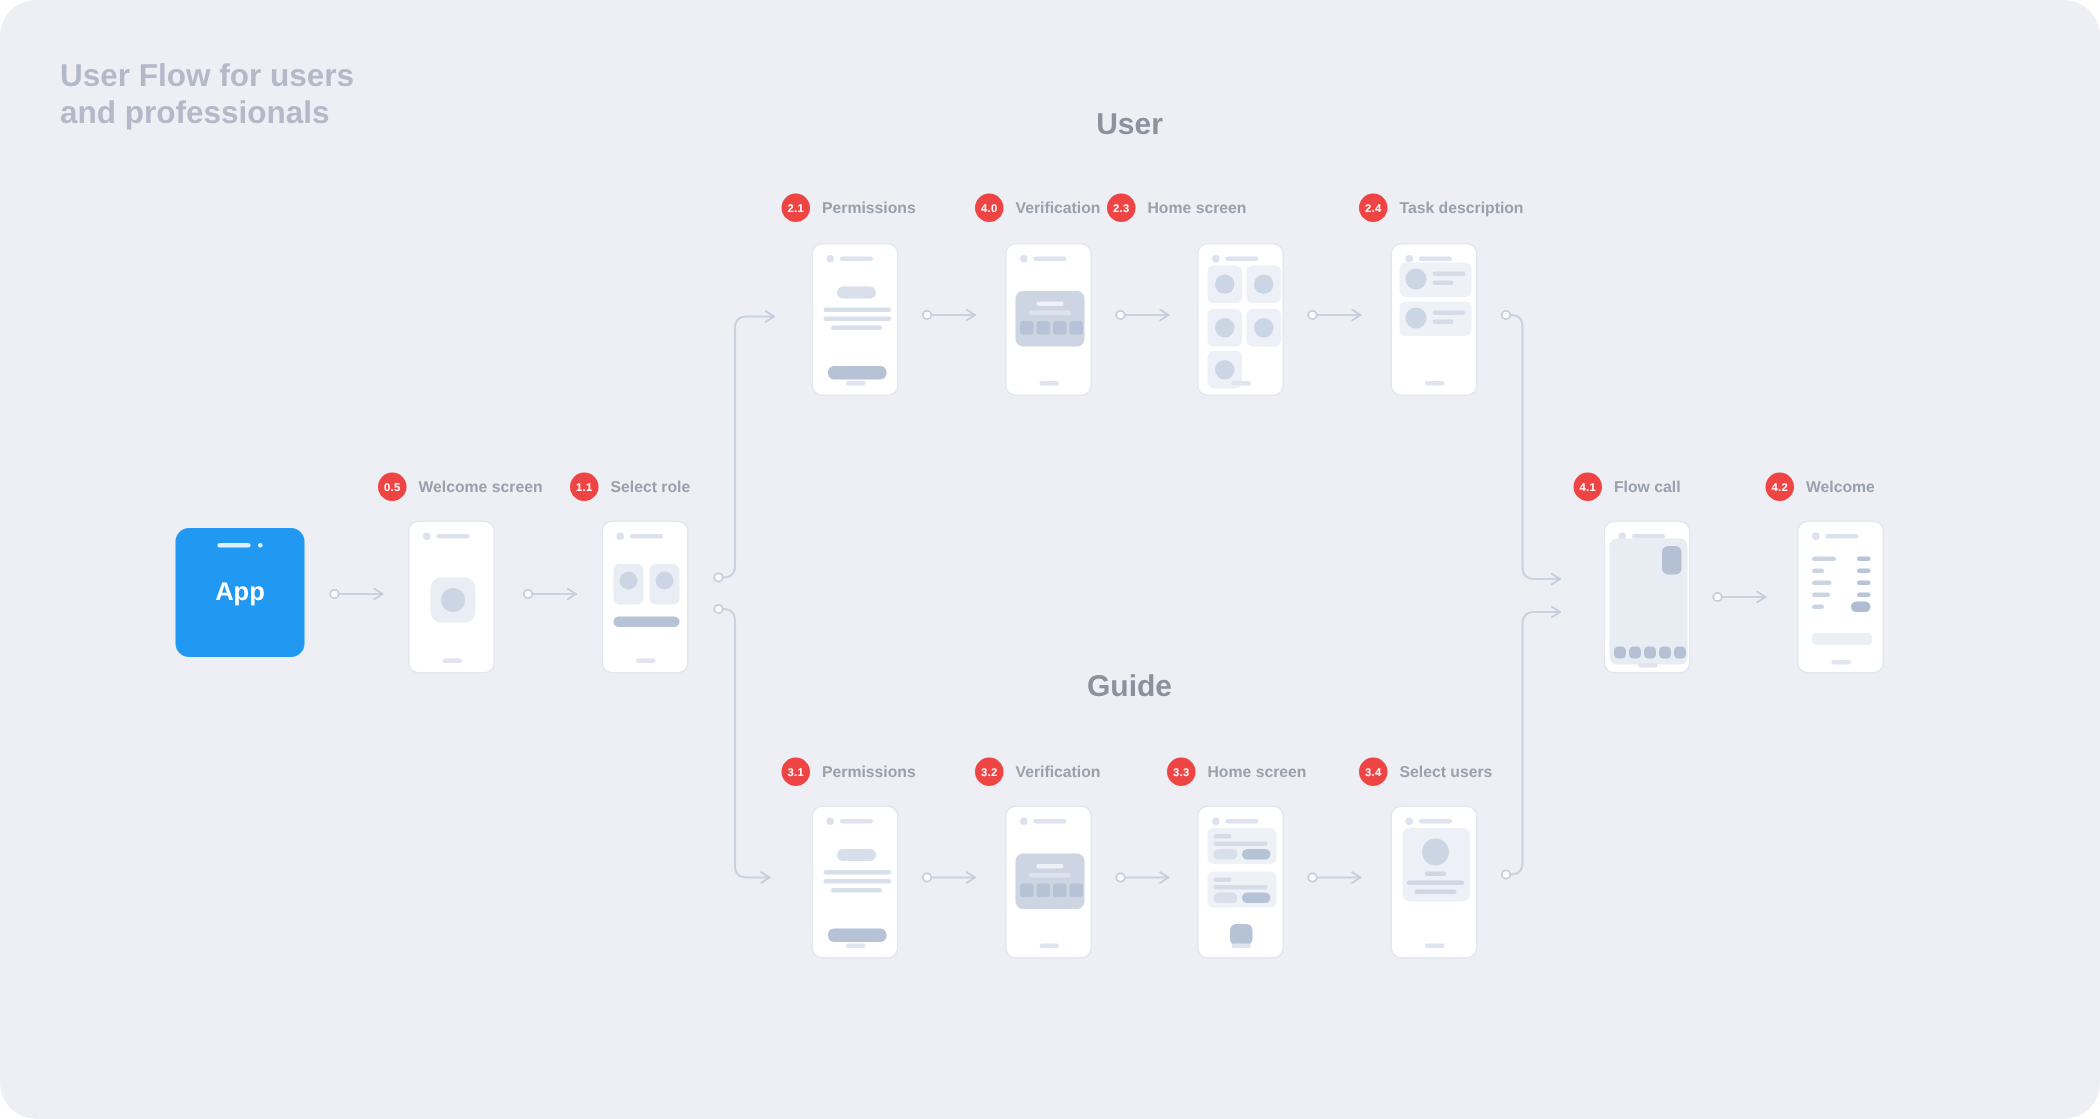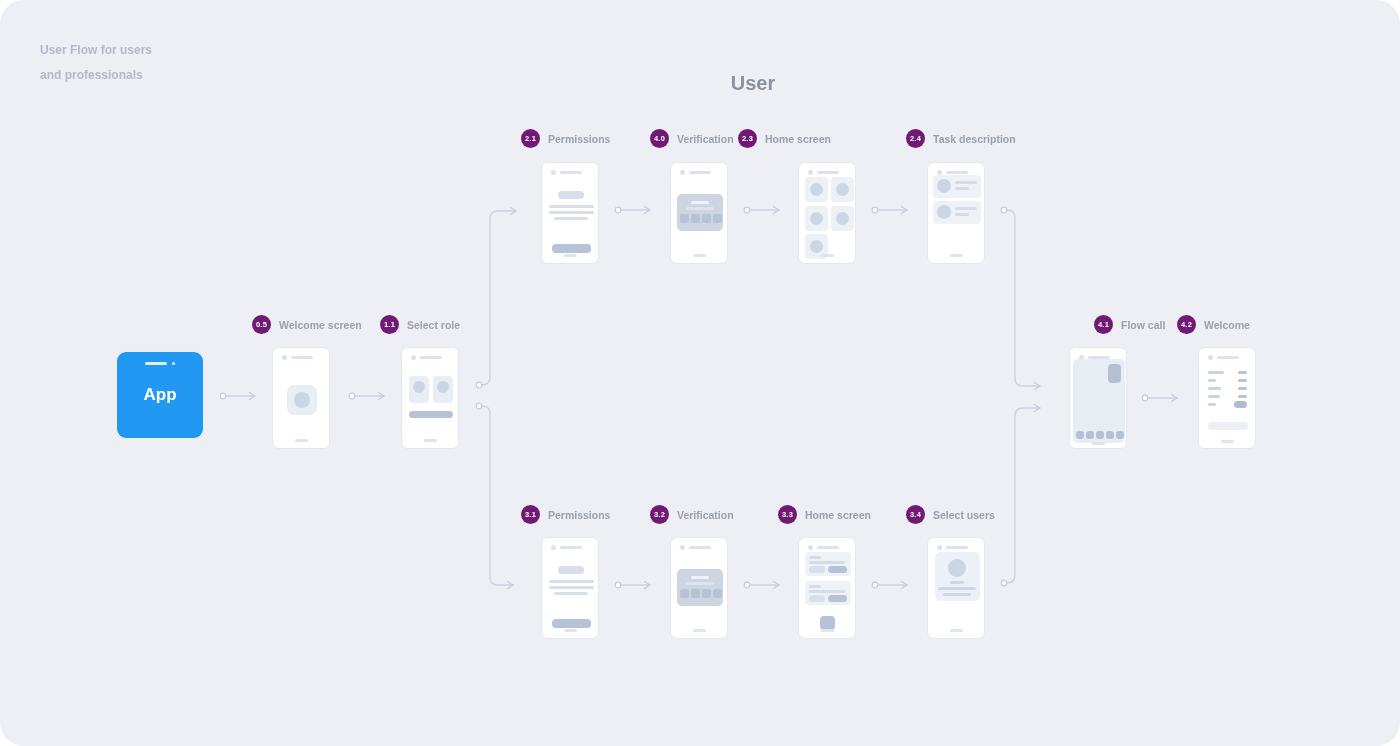--- a/index.html
+++ b/index.html
@@ -3,30 +3,30 @@
 <meta charset="utf-8">
 <style>
   html,body{margin:0;padding:0;background:#ffffff;}
   .canvas{
     position:relative;width:1400px;height:746px;background:#edeff4;
     border-radius:24px;overflow:hidden;
     font-family:"Liberation Sans",sans-serif;
   }
   .page-title{
     position:absolute;left:40px;top:38px;
-    font-size:12px;font-weight:bold;line-height:25px;color:#b4b8c9;
+    font-size:21px;font-weight:bold;line-height:25px;color:#b4b8c9;
     white-space:pre-line;
   }
   .section-heading{
     position:absolute;width:200px;text-align:center;
     font-size:20px;font-weight:bold;color:#8b919d;
   }
   .node-head{position:absolute;display:flex;align-items:center;gap:8px;height:19px;}
   .badge{
-    width:19px;height:19px;border-radius:50%;background:#701a75;color:#fff;
+    width:19px;height:19px;border-radius:50%;background:#ef4444;color:#fff;
     font-size:7.5px;font-weight:bold;display:flex;align-items:center;justify-content:center;
     flex:0 0 auto;letter-spacing:.2px;
   }
   .node-label{font-size:10.5px;font-weight:bold;color:#9aa0ac;white-space:nowrap;}
   .phone{
     position:absolute;width:58px;height:102px;background:#ffffff;
     border:1px solid #e3e7f0;border-radius:7px;box-sizing:border-box;overflow:hidden;
   }
   .phone i{display:block;position:absolute;}
   .cam{left:9px;top:7px;width:5px;height:5px;border-radius:50%;background:#dde2ee;}
@@ -51,20 +51,21 @@
 </style>
 </head>
 <body>
 
 <div class="canvas">
 
   <div class="page-title">User Flow for users
 and professionals</div>
 
   <div class="section-heading" style="left:653px;top:72px">User</div>
+  <div class="section-heading" style="left:653px;top:447px">Guide</div>
 
   <svg class="connectors" width="1400" height="746">
     <defs>
       <marker id="arrow" markerUnits="userSpaceOnUse" markerWidth="10" markerHeight="10" viewBox="0 0 10 10" refX="8" refY="5" orient="auto">
         <path d="M2.5,1.5 L8,5 L2.5,8.5" fill="none" stroke="#c5ccdb" stroke-width="1.3" stroke-linecap="round" stroke-linejoin="round"></path>
       </marker>
     </defs>
     <g fill="none" stroke="#cbd2df" stroke-width="1.4" stroke-linecap="round">
       <path d="M226,396 H255" marker-end="url(#arrow)"></path>
       <path d="M355,396 H384" marker-end="url(#arrow)"></path>
@@ -136,21 +137,21 @@
     <span class="node-label">Verification</span>
   </div>
   <div class="node-head" style="left:778px;top:505px">
     <span class="badge">3.3</span>
     <span class="node-label">Home screen</span>
   </div>
   <div class="node-head" style="left:906px;top:505px">
     <span class="badge">3.4</span>
     <span class="node-label">Select users</span>
   </div>
-  <div class="node-head" style="left:1094px;top:315px">
+  <div class="node-head" style="left:1049px;top:315px">
     <span class="badge">4.1</span>
     <span class="node-label">Flow call</span>
   </div>
   <div class="node-head" style="left:1177px;top:315px">
     <span class="badge">4.2</span>
     <span class="node-label">Welcome</span>
   </div>
 
   <div class="phone" style="left:272px;top:347px">
     <i class="cam"></i>

